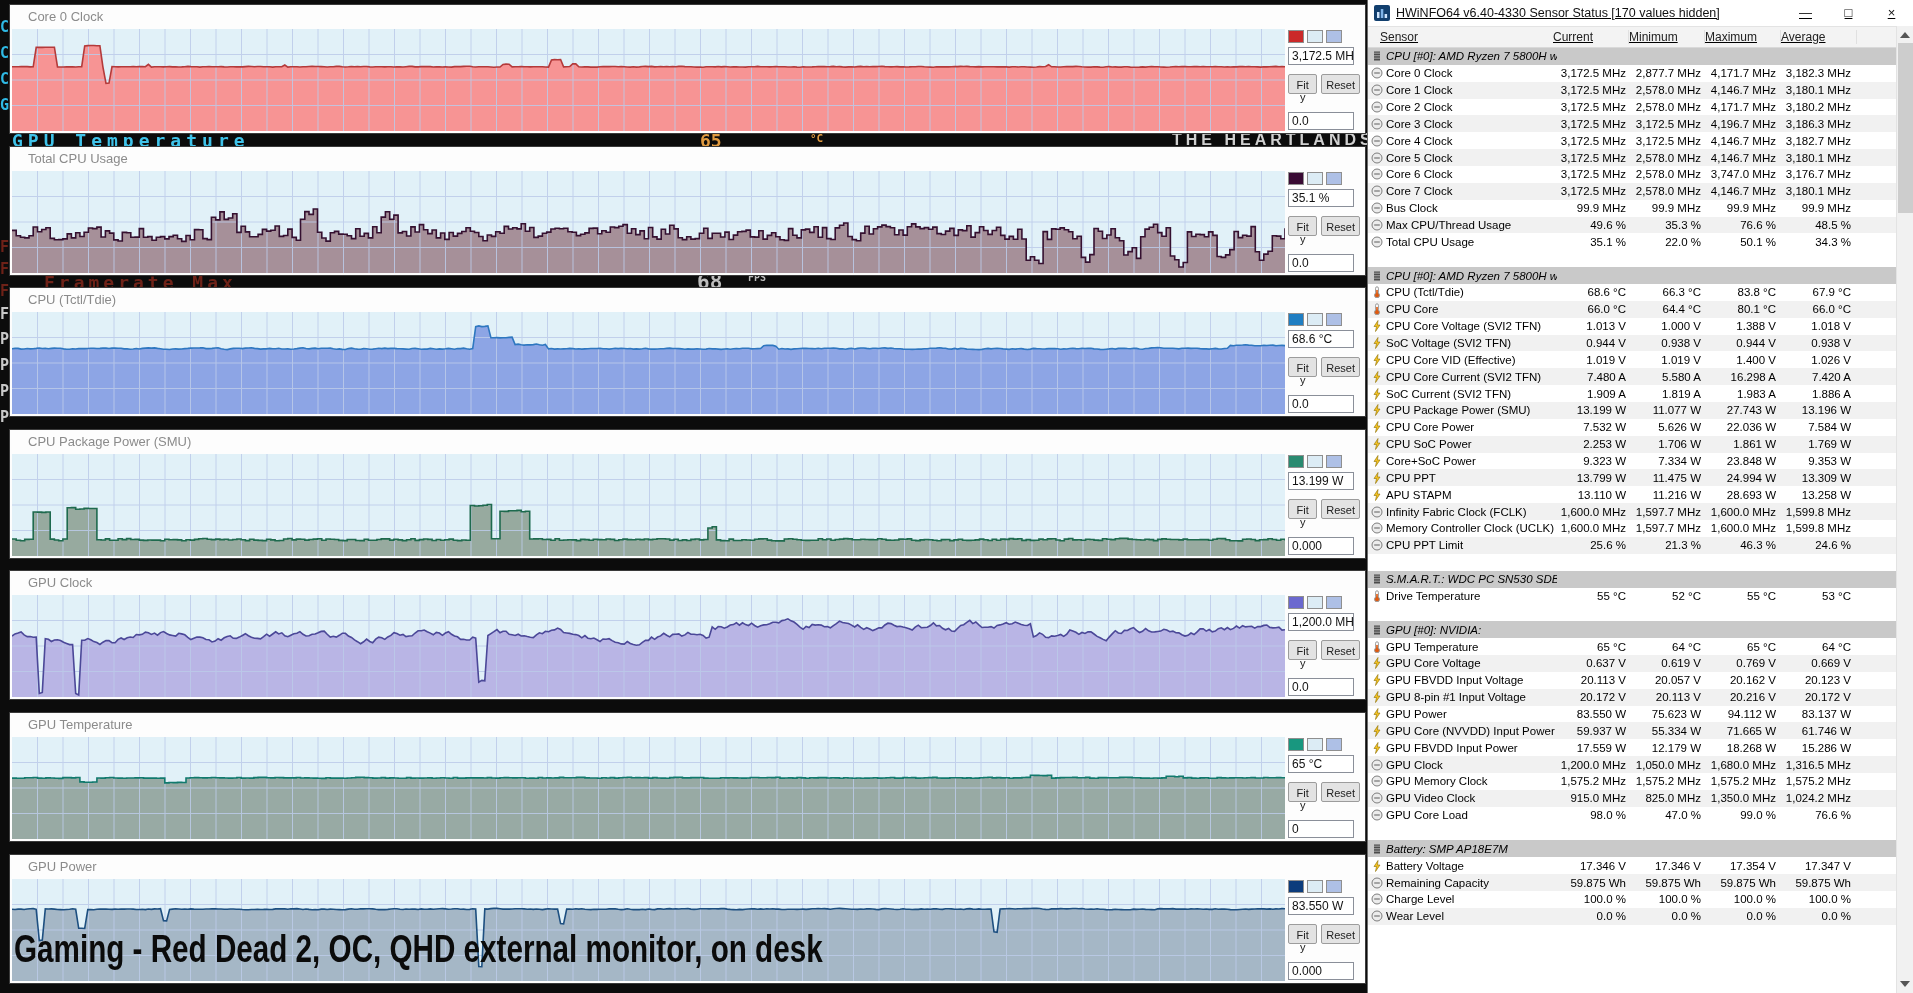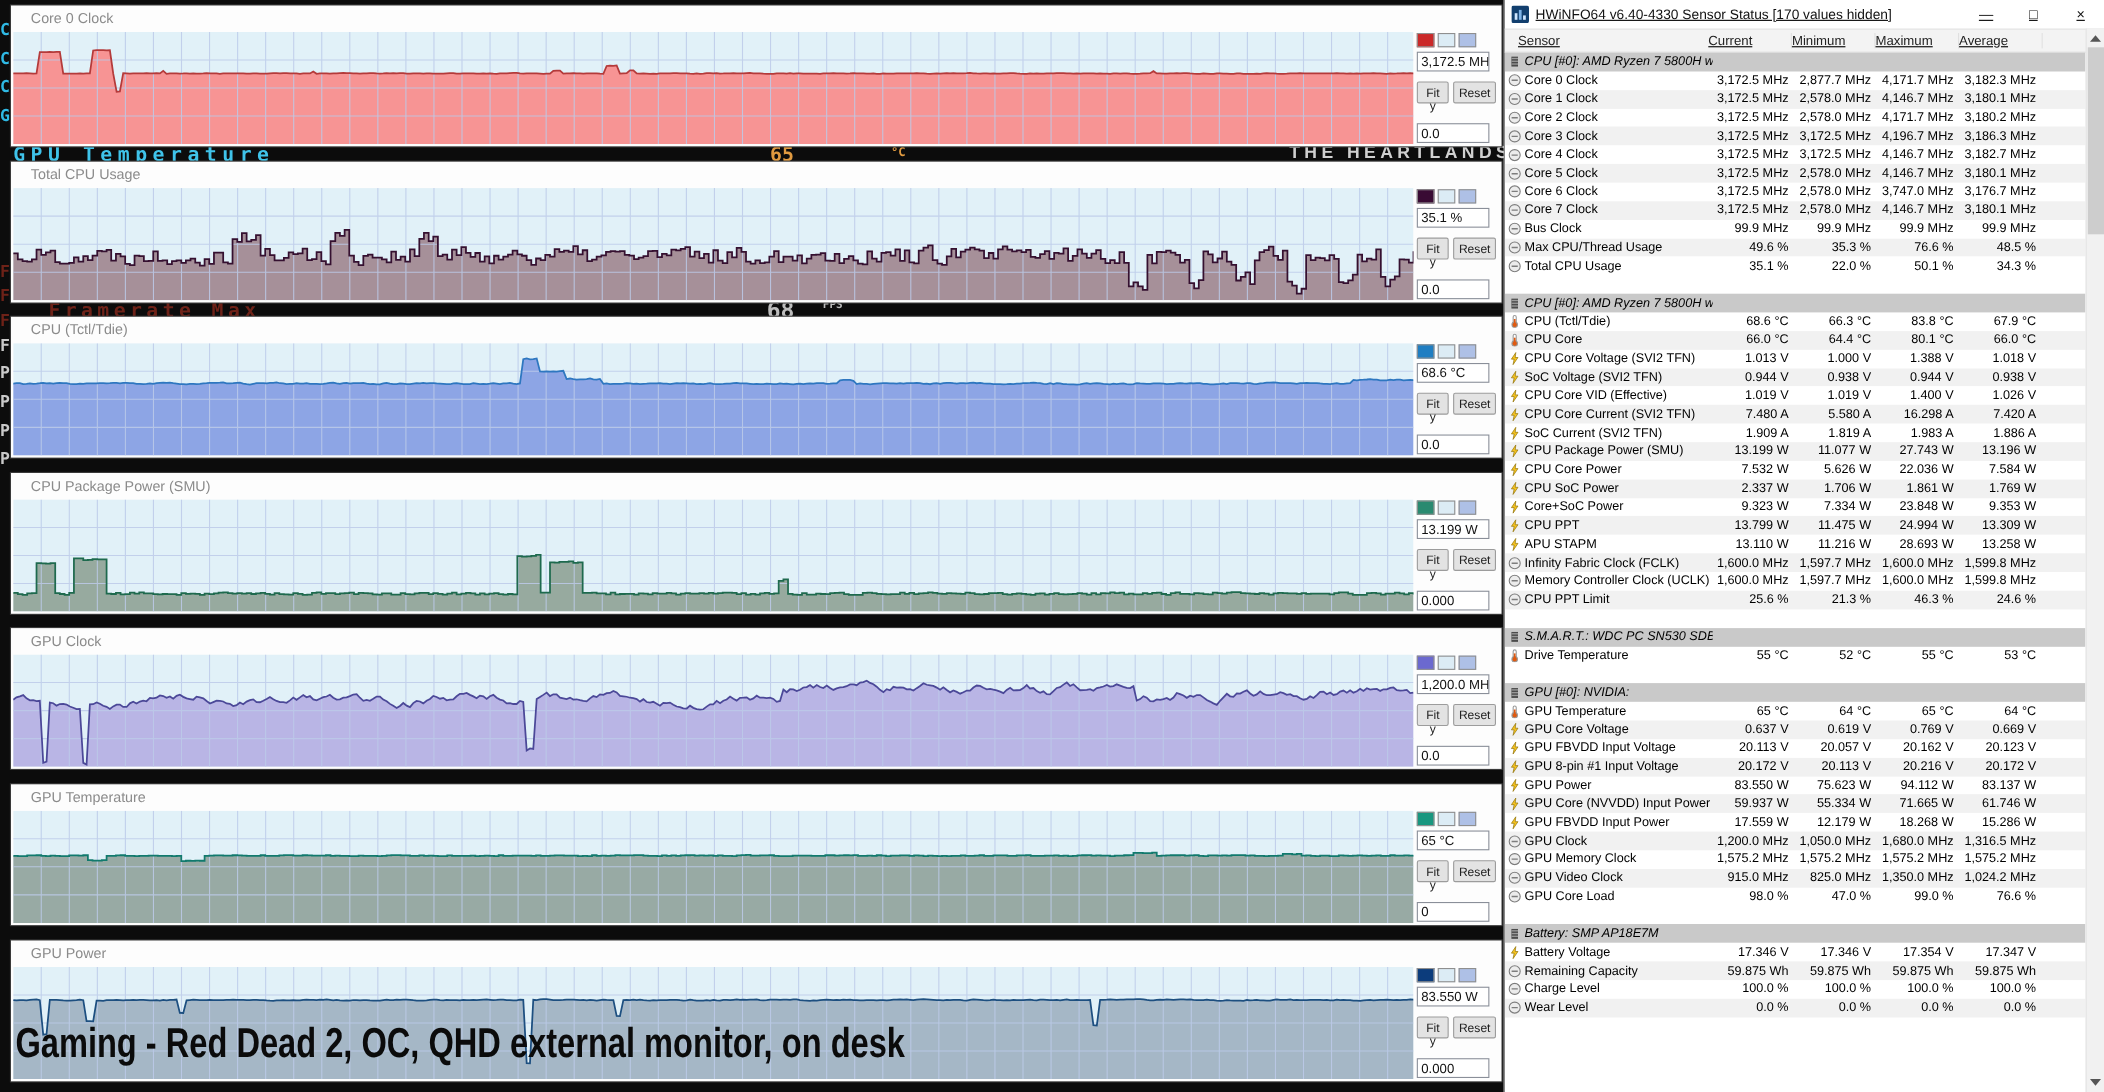--- a/index.html
+++ b/index.html
@@ -944,21 +944,21 @@
         <span class="rv">7.584 W</span>
         <span class="rsp"></span>
       </div>
       <div class="srow alt">
         <span class="ric">
           <svg width="12" height="12">
             <polygon points="7,0.5 3,6.5 5.5,6.5 4.5,11.5 9,5 6.5,5" fill="#f7c421" stroke="#8a6d00" stroke-width="0.6"></polygon>
           </svg>
         </span>
         <span class="rlabel">CPU SoC Power</span>
-        <span class="rv">2.337 W</span>
+        <span class="rv">2.253 W</span>
         <span class="rv">1.706 W</span>
         <span class="rv">1.861 W</span>
         <span class="rv">1.769 W</span>
         <span class="rsp"></span>
       </div>
       <div class="srow">
         <span class="ric">
           <svg width="12" height="12">
             <polygon points="7,0.5 3,6.5 5.5,6.5 4.5,11.5 9,5 6.5,5" fill="#f7c421" stroke="#8a6d00" stroke-width="0.6"></polygon>
           </svg>

